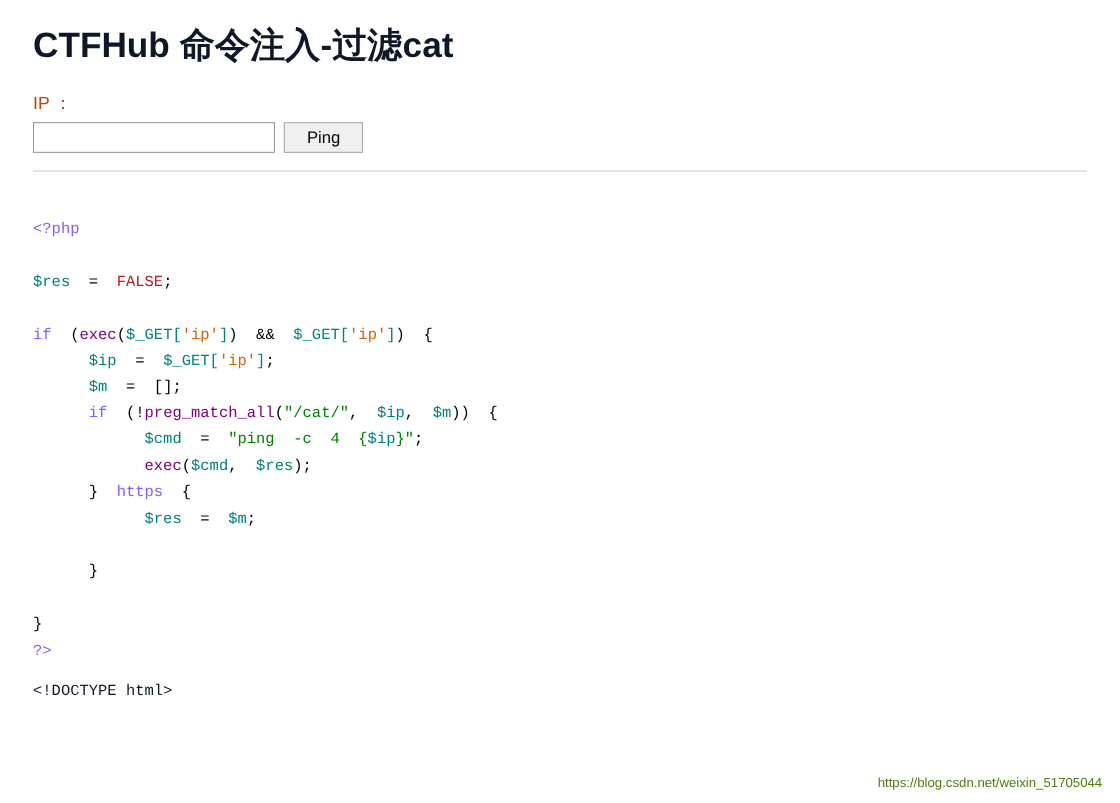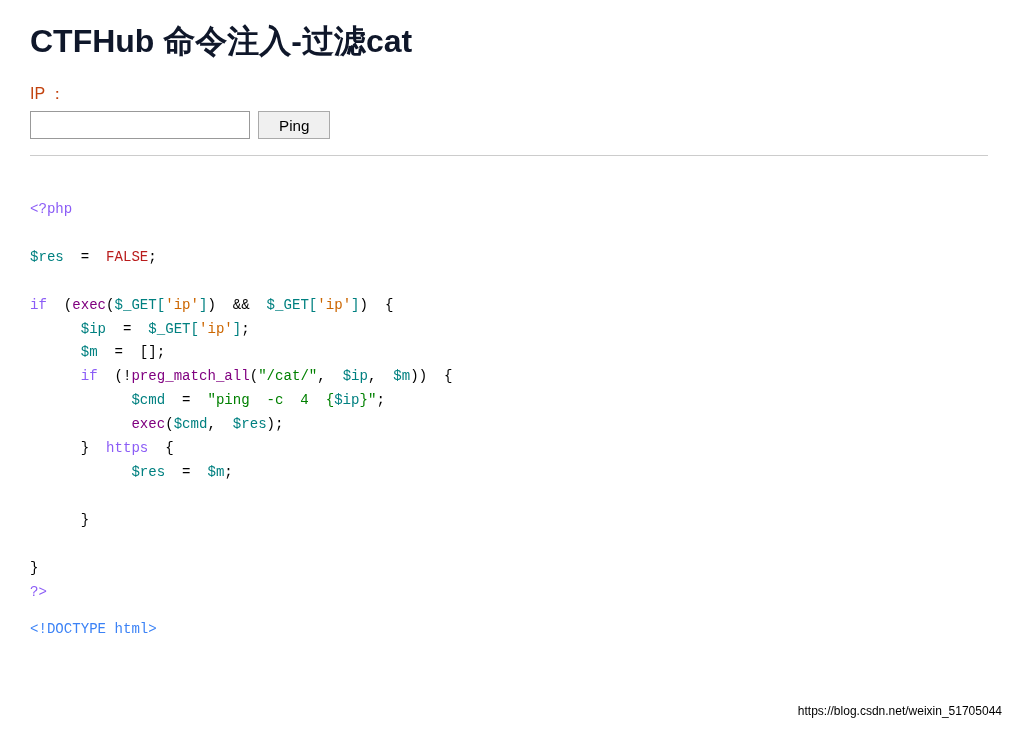--- a/index.html
+++ b/index.html
@@ -51,32 +51,32 @@
       font-size: 0.88rem;
       line-height: 1.7;
       white-space: pre;
     }
     .c-blue    { color: #8b5cf6; }
     .c-teal    { color: #008080; margin-top: 10px; }
     .c-red     { color: #b91c1c; }
     .c-green   { color: #008000; }
     .c-purple  { color: #800080; }
     .c-orange  { color: #cc6600; text-align: center; }
-    .c-cyan    { color: #3b82f6; margin-top: 48px; }
+    .c-cyan    { color: #0f172a; margin-top: 48px; }
     .doctype-line {
       margin-top: 16px;
       font-family: 'Courier New', Courier, monospace;
       font-size: 0.88rem;
     }
     .watermark {
       position: fixed;
       bottom: 12px;
       right: 16px;
       font-size: 0.75rem;
-      color: #000000;
+      color: #4d7c0f;
     }
   </style>
 </head>
 <body>
 
 <h1>CTFHub 命令注入-过滤cat</h1>
 
 <div class="ip-label">IP ：</div>
 
 <div class="ip-row">

